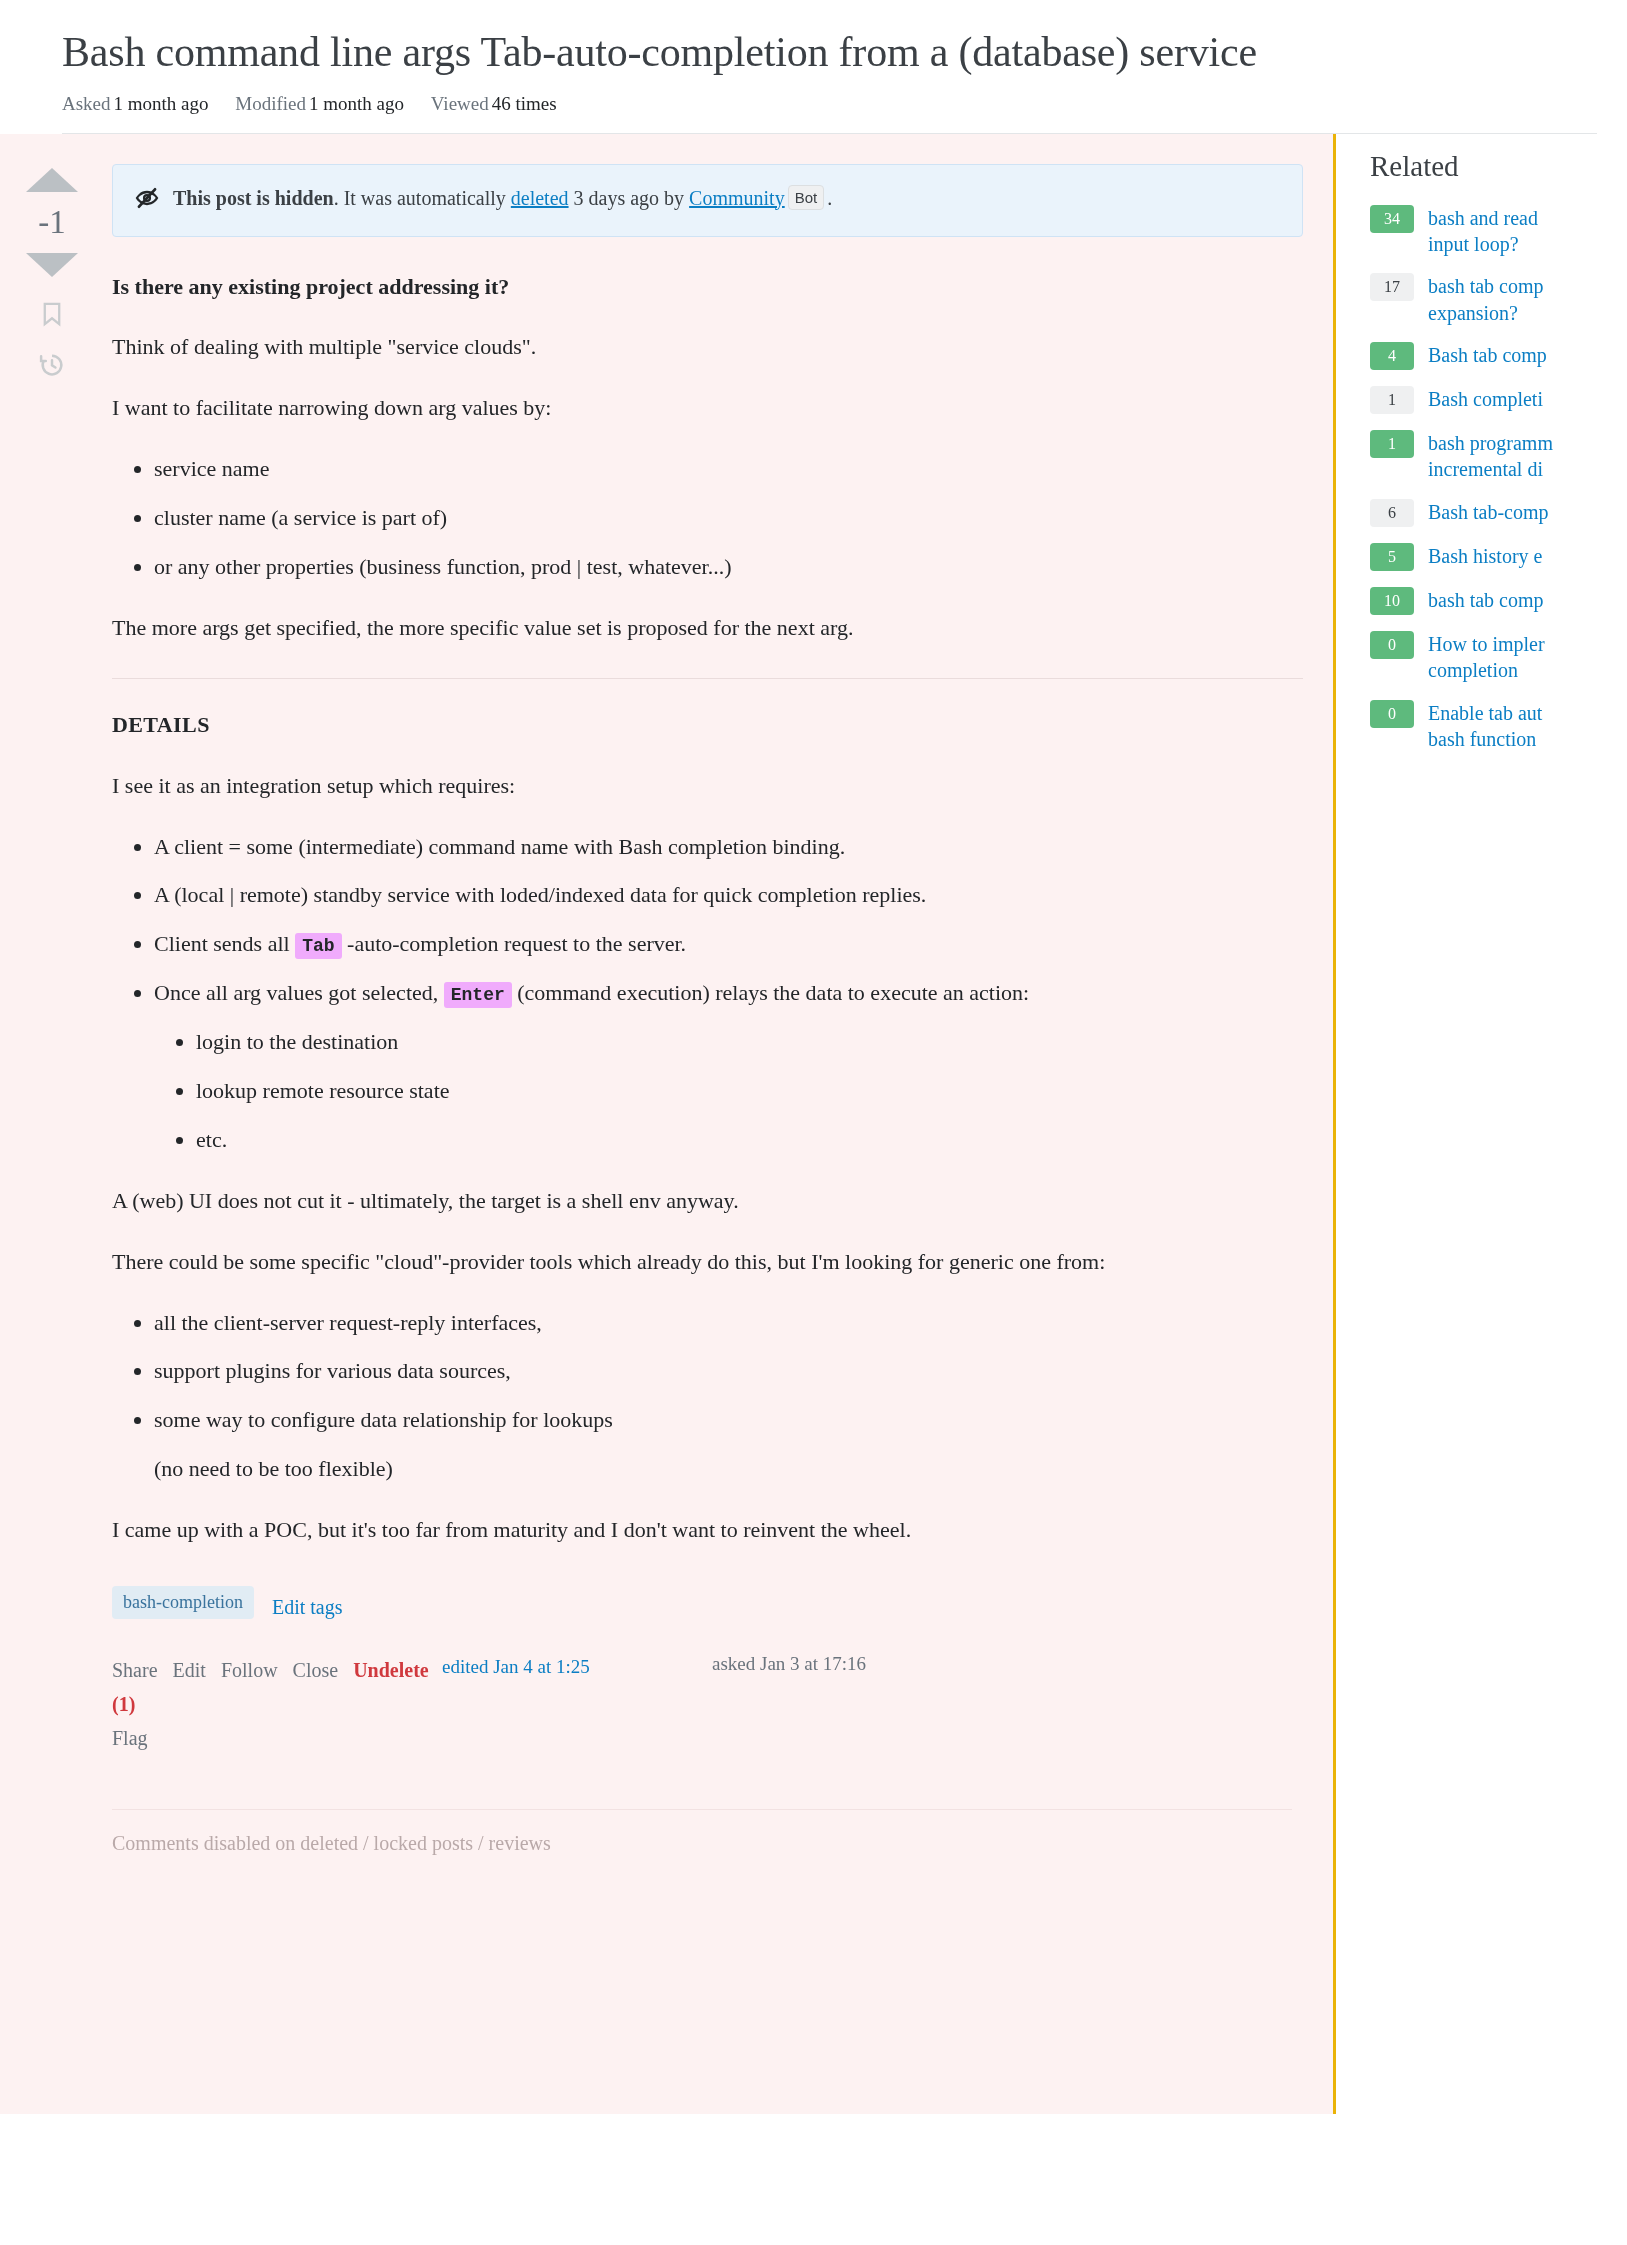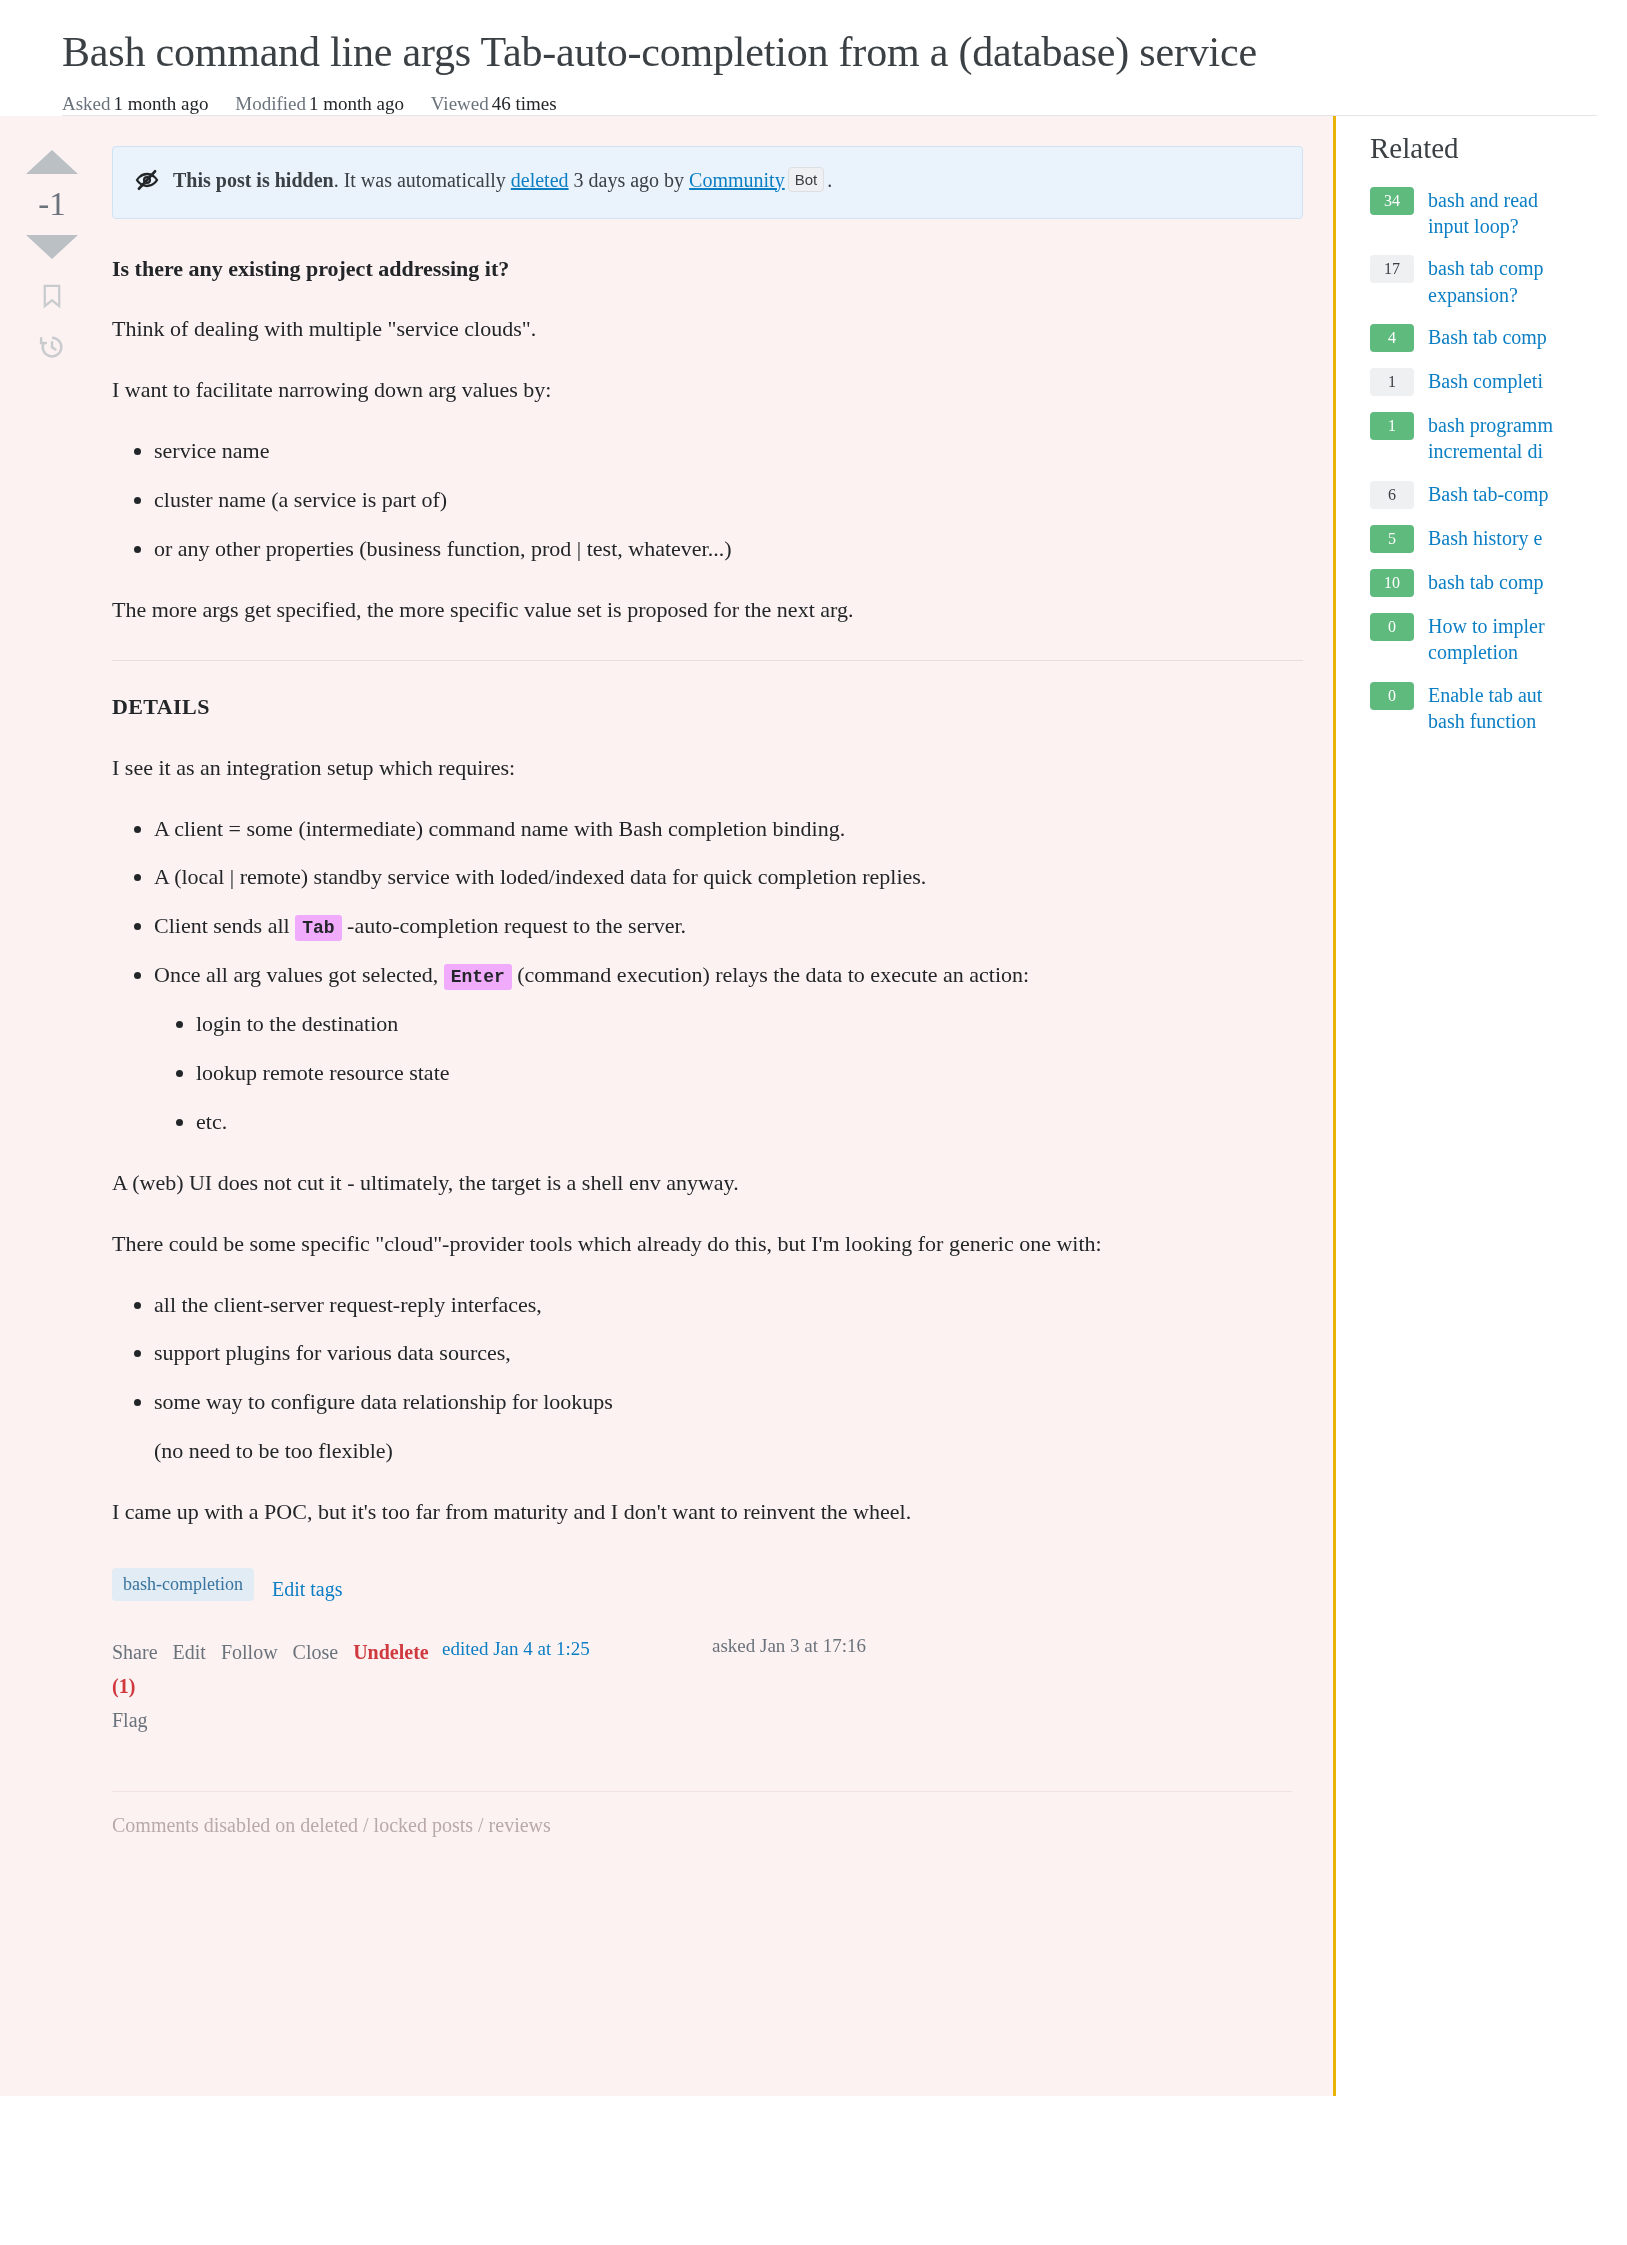--- a/index.html
+++ b/index.html
@@ -25,20 +25,21 @@
     font-size: 42px;
     line-height: 1.25;
     font-weight: 400;
     color: #3b4045;
     margin: 0 0 14px 0;
     letter-spacing: -0.2px;
   }
   .q-stats {
     font-size: 19px;
     color: #232629;
+    padding-bottom: 18px;
     border-bottom: 1px solid #e3e6e8;
     margin-right: 30px;
   }
   .q-stats .lbl {
     color: #6a737c;
     margin-right: 3px;
   }
   .q-stats .grp { margin-right: 22px; }
 
   
@@ -388,21 +389,21 @@
             <li><span>Once all arg values got selected, </span><code class="kbd">Enter</code> <span>(command execution) relays the data to execute an action:</span>
               <ul>
                 <li>login to the destination</li>
                 <li>lookup remote resource state</li>
                 <li>etc.</li>
               </ul>
             </li>
           </ul>
 
           <p>A (web) UI does not cut it - ultimately, the target is a shell env anyway.</p>
-          <p>There could be some specific "cloud"-provider tools which already do this, but I'm looking for generic one with:</p>
+          <p>There could be some specific "cloud"-provider tools which already do this, but I'm looking for generic one from:</p>
 
           <ul>
             <li>all the client-server request-reply interfaces,</li>
             <li>support plugins for various data sources,</li>
             <li><span>some way to configure data relationship for lookups</span><span class="sub-note">(no need to be too flexible)</span></li>
           </ul>
 
           <p>I came up with a POC, but it's too far from maturity and I don't want to reinvent the wheel.</p>
         </div>
 

